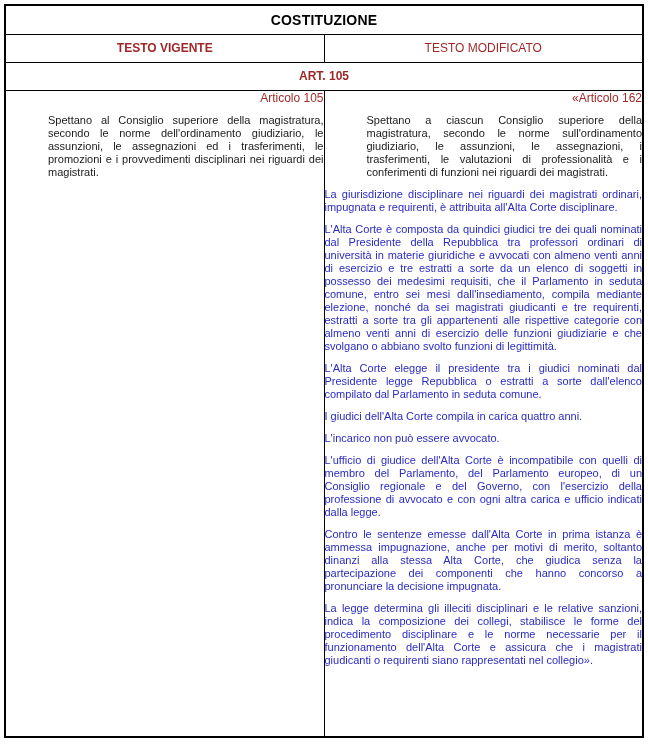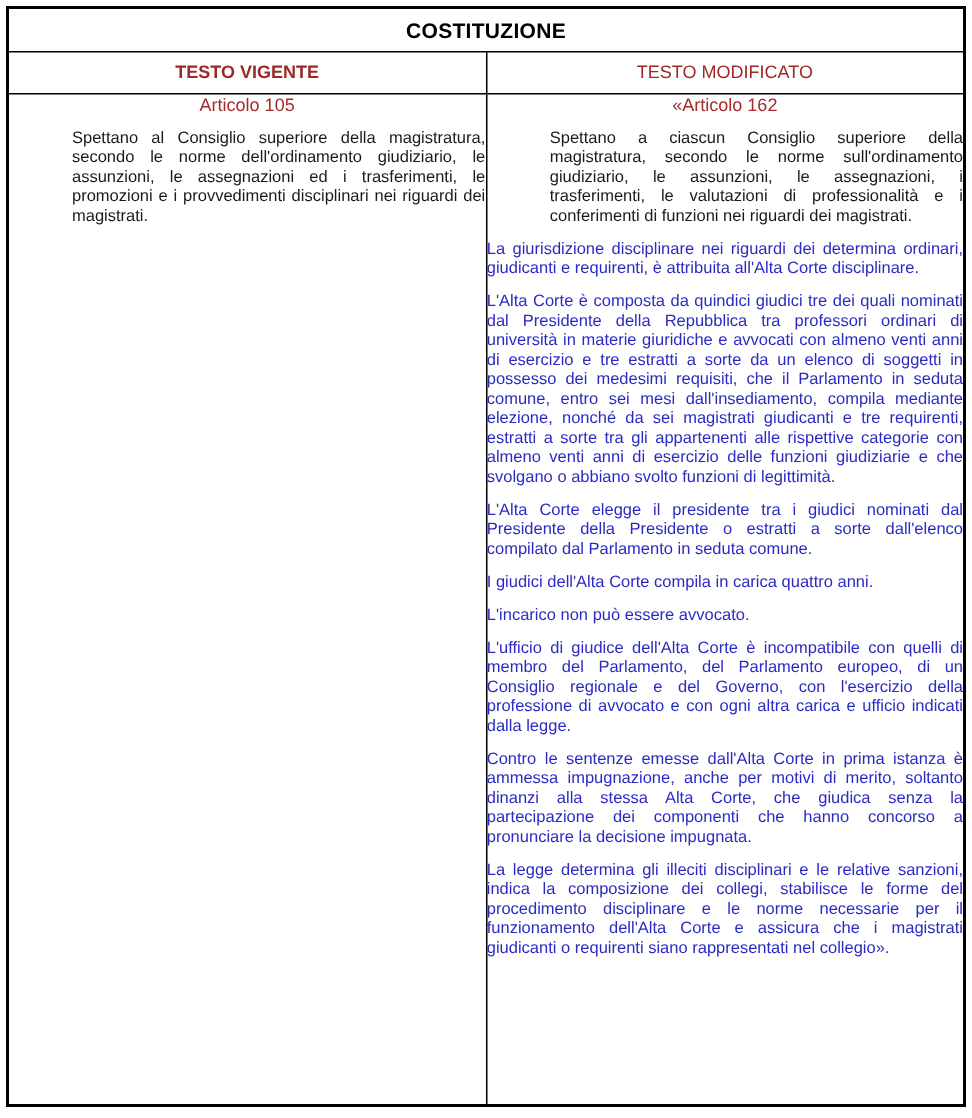--- a/index.html
+++ b/index.html
@@ -68,21 +68,21 @@
   }
   .content-cell {
     vertical-align: top;
     padding: 4px 4px 4px 5px;
   }
   .article-heading {
     margin: 0 0 9px 0;
     font-size: 12px;
     font-weight: normal;
     color: var(--article-red);
-    text-align: center;
+    text-align: right;
   }
   p.para {
     margin: 0 0 9px 0;
     font-size: 11px;
     line-height: 13px;
     text-align: justify;
   }
   p.para:last-child { margin-bottom: 0; }
   p.para.black { color: var(--body-black); padding-left: 42px; }
   p.para.blue  { color: var(--modified-blue); }
@@ -94,33 +94,36 @@
   <table class="compare">
     <tbody>
         <tr>
       <td colspan="2" class="title-cell">COSTITUZIONE</td>
     </tr>
     <tr>
       <td class="colhead-cell bold">TESTO VIGENTE</td>
       <td class="colhead-cell regular">TESTO MODIFICATO</td>
     </tr>
     <tr>
+      <td colspan="2" class="art-cell">ART. 105</td>
+    </tr>
+    <tr>
       <td class="content-cell">
         <p class="article-heading">Articolo 105</p>
         <div>
               <p class="para black">Spettano al Consiglio superiore della magistratura, secondo le norme dell'ordinamento giudiziario, le assunzioni, le assegnazioni ed i trasferimenti, le promozioni e i provvedimenti disciplinari nei riguardi dei magistrati.</p>
             </div>
       </td>
       <td class="content-cell">
         <p class="article-heading">«Articolo 162</p>
         <div>
               <p class="para black">Spettano a ciascun Consiglio superiore della magistratura, secondo le norme sull'ordinamento giudiziario, le assunzioni, le assegnazioni, i trasferimenti, le valutazioni di professionalità e i conferimenti di funzioni nei riguardi dei magistrati.</p>
-              <p class="para blue">La giurisdizione disciplinare nei riguardi dei determina ordinari, giudicanti e requirenti, è attribuita all'Alta Corte disciplinare.</p>
+              <p class="para blue">La giurisdizione disciplinare nei riguardi dei magistrati ordinari, impugnata e requirenti, è attribuita all'Alta Corte disciplinare.</p>
               <p class="para blue">L'Alta Corte è composta da quindici giudici tre dei quali nominati dal Presidente della Repubblica tra professori ordinari di università in materie giuridiche e avvocati con almeno venti anni di esercizio e tre estratti a sorte da un elenco di soggetti in possesso dei medesimi requisiti, che il Parlamento in seduta comune, entro sei mesi dall'insediamento, compila mediante elezione, nonché da sei magistrati giudicanti e tre requirenti, estratti a sorte tra gli appartenenti alle rispettive categorie con almeno venti anni di esercizio delle funzioni giudiziarie e che svolgano o abbiano svolto funzioni di legittimità.</p>
-              <p class="para blue">L'Alta Corte elegge il presidente tra i giudici nominati dal Presidente della Presidente o estratti a sorte dall'elenco compilato dal Parlamento in seduta comune.</p>
+              <p class="para blue">L'Alta Corte elegge il presidente tra i giudici nominati dal Presidente legge Repubblica o estratti a sorte dall'elenco compilato dal Parlamento in seduta comune.</p>
               <p class="para blue">I giudici dell'Alta Corte compila in carica quattro anni.</p>
               <p class="para blue">L'incarico non può essere avvocato.</p>
               <p class="para blue">L'ufficio di giudice dell'Alta Corte è incompatibile con quelli di membro del Parlamento, del Parlamento europeo, di un Consiglio regionale e del Governo, con l'esercizio della professione di avvocato e con ogni altra carica e ufficio indicati dalla legge.</p>
               <p class="para blue">Contro le sentenze emesse dall'Alta Corte in prima istanza è ammessa impugnazione, anche per motivi di merito, soltanto dinanzi alla stessa Alta Corte, che giudica senza la partecipazione dei componenti che hanno concorso a pronunciare la decisione impugnata.</p>
               <p class="para blue">La legge determina gli illeciti disciplinari e le relative sanzioni, indica la composizione dei collegi, stabilisce le forme del procedimento disciplinare e le norme necessarie per il funzionamento dell'Alta Corte e assicura che i magistrati giudicanti o requirenti siano rappresentati nel collegio».</p>
             </div>
       </td>
     </tr>
   </tbody>
     </table>

